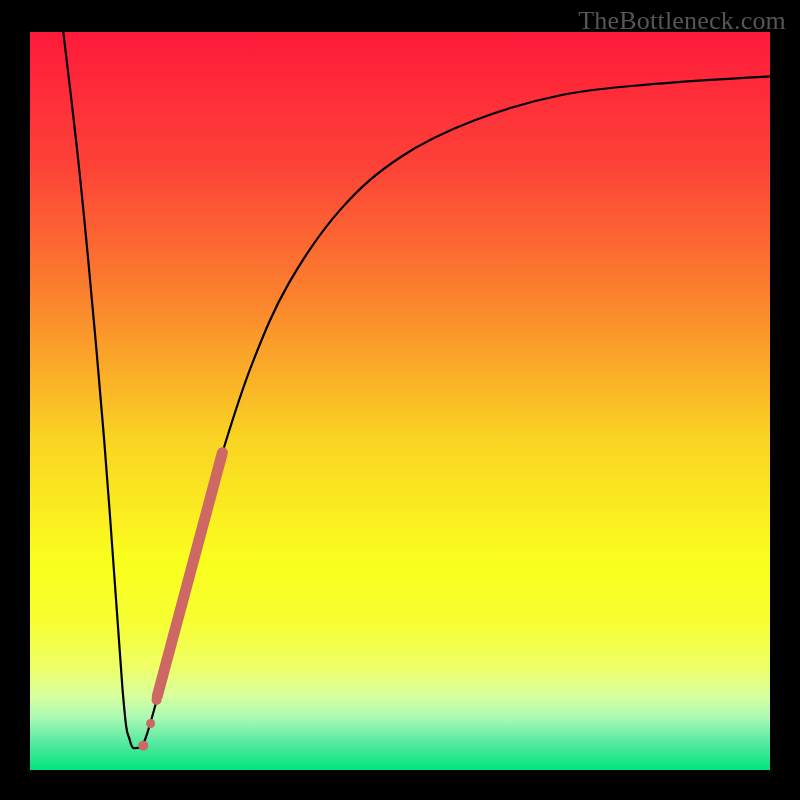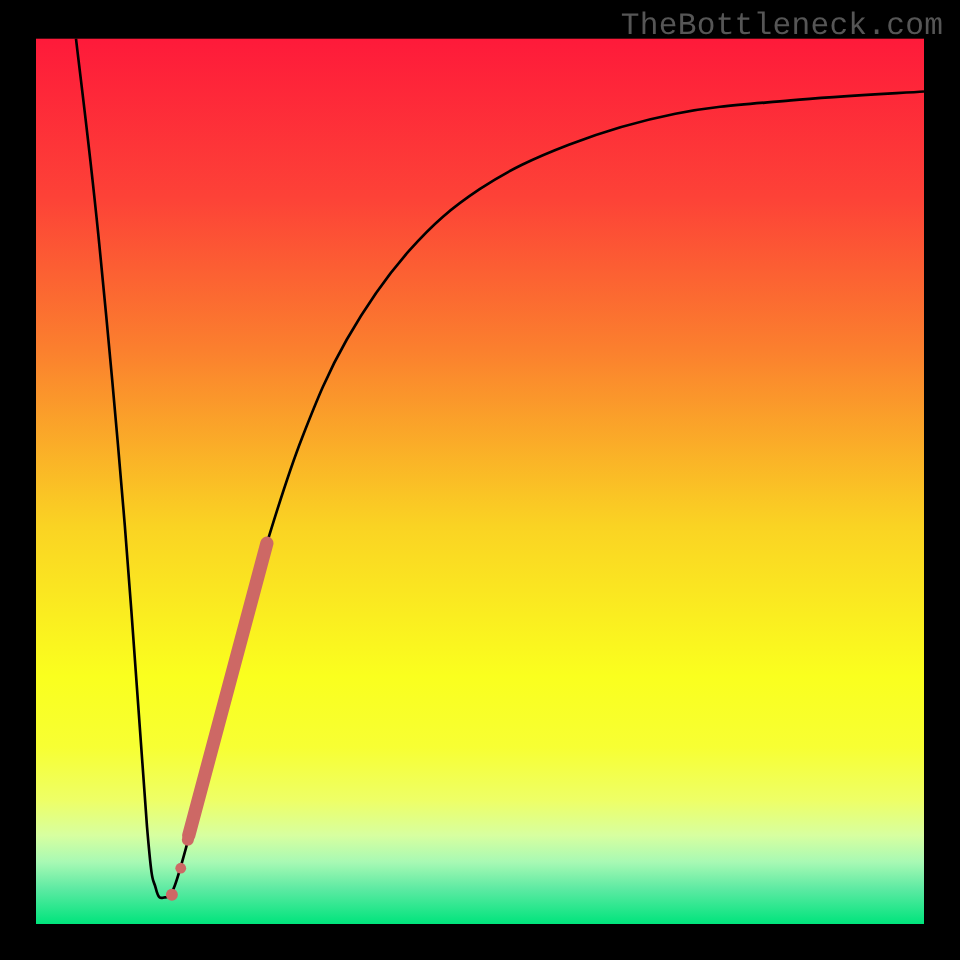--- a/index.html
+++ b/index.html
@@ -13,21 +13,21 @@
   .frame {
     position: relative;
     width: 800px;
     height: 800px;
     background: #000;
   }
   .watermark {
     position: absolute;
     top: 6px;
     right: 14px;
-    font-family: Liberation Mono, monospace;
+    font-family: Liberation Serif, serif;
     font-size: 26px;
     color: #565656;
     font-weight: 500;
     letter-spacing: 0.2px;
     z-index: 5;
   }
   .plot-wrap {
     position: absolute;
     left: 30px;
     top: 32px;

